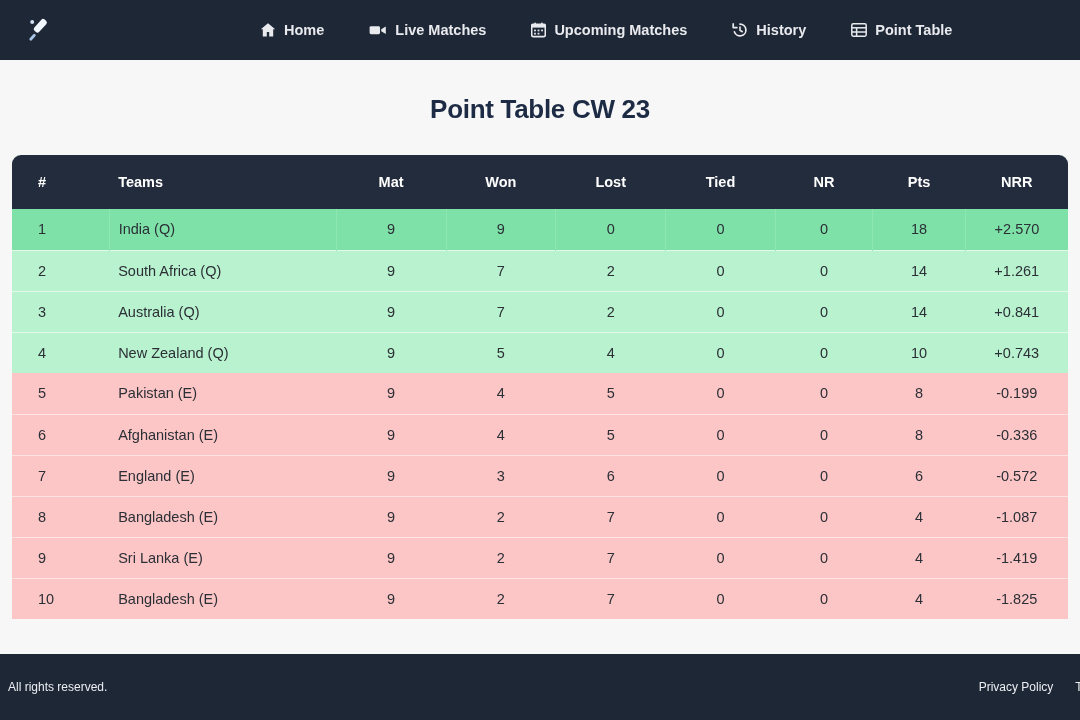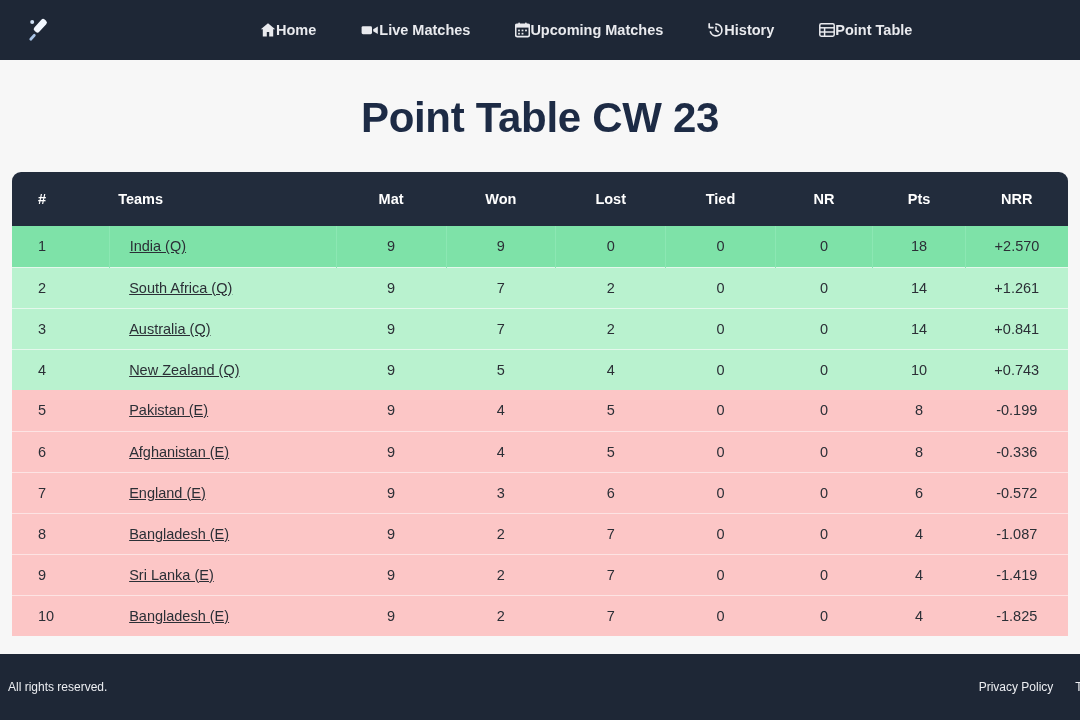--- a/index.html
+++ b/index.html
@@ -48,33 +48,34 @@
   .nav-links {
     display: flex;
     align-items: center;
     gap: 45px;
     margin-left: 208px;
   }
 
   .nav-link {
     display: flex;
     align-items: center;
+    gap: 8px;
     color: #e9eaee;
     font-size: 14.5px;
     font-weight: bold;
     cursor: pointer;
     white-space: nowrap;
   }
 
   .nav-link svg { display: block; }
 
   
   .page-title {
     text-align: center;
-    font-size: 42px;
+    font-size: 26px;
     font-weight: bold;
     color: #1d2b45;
     margin-top: 34px;
     letter-spacing: -0.3px;
   }
 
   
   .table-wrap {
     margin: 30px 12px 0 12px;
     border-radius: 9px 9px 0 0;
@@ -111,21 +112,21 @@
 
   tbody td {
     font-size: 14.5px;
     color: #2b2f36;
     text-align: center;
     padding: 12px 0;
     height: 41px;
   }
 
   tbody td.cell-rank { text-align: left; padding-left: 26px; }
-  tbody td.cell-team { text-align: left; padding-left: 20px; text-decoration: underline; }
+  tbody td.cell-team { text-align: left; padding-left: 9px; }
 
   tbody tr.row-q { background: #b9f2cf; }
   tbody tr.row-e { background: #fcc6c6; }
 
   tbody tr.row-q + tr.row-q td { border-top: 1px solid #e4f8ec; }
   tbody tr.row-e + tr.row-e td { border-top: 1px solid #fde3e3; }
   tbody tr.row-e:first-of-type td { border-top: 1px solid #e4f8ec; }
 
   
   tbody tr.row-active {

